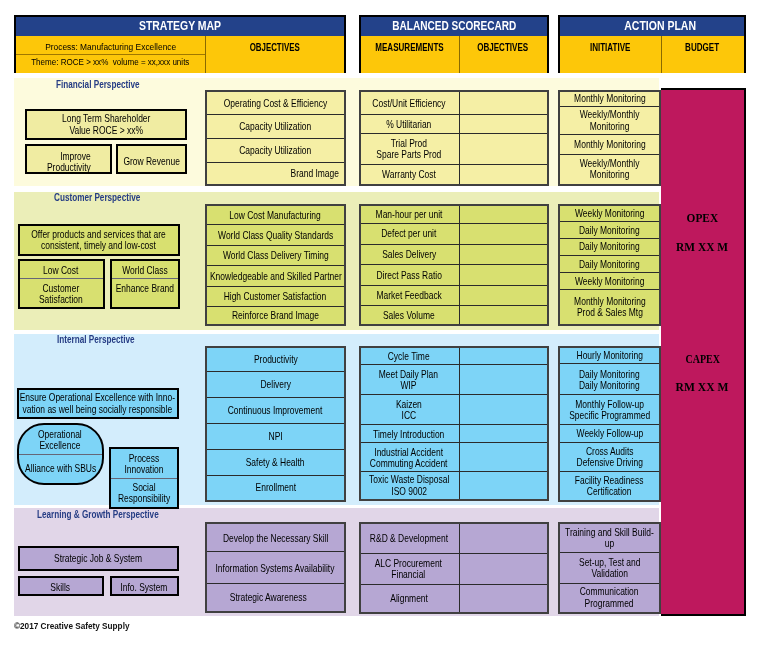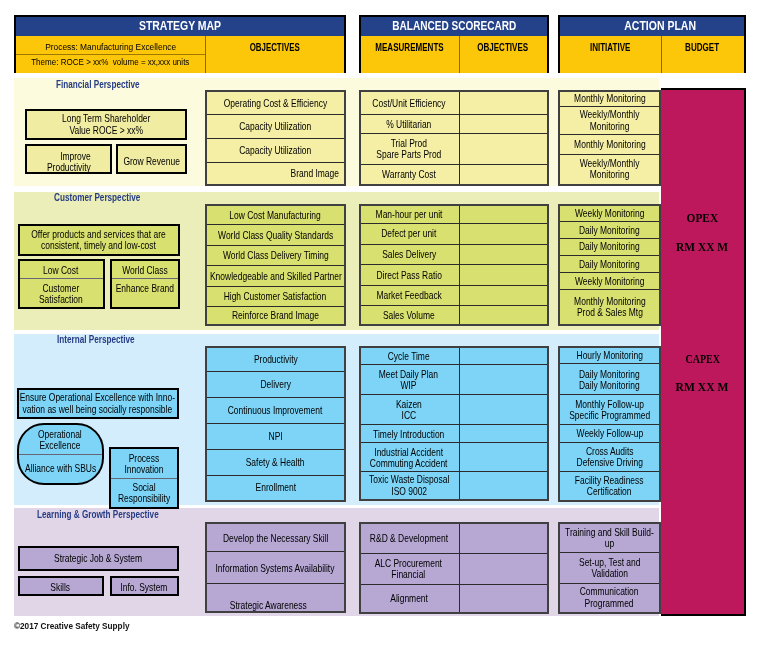--- a/index.html
+++ b/index.html
@@ -388,21 +388,21 @@
       </div>
 </div>
 <div class="tbl" style="left:204.8px;top:521.8px;width:141.3px;height:91.60000000000002px;background:#b6a7d3;">
   <div class="trow" style="top:0.0px;height:28.700000000000045px;width:137.3px;">
         <span class="cnd" style="font-size:10.4px;transform:scaleX(0.815);">Develop the Necessary Skill</span>
       </div>
   <div class="trow" style="top:28.700000000000045px;height:31.299999999999955px;width:137.3px;">
         <span class="cnd" style="font-size:10.4px;transform:scaleX(0.815);">Information Systems Availability</span>
       </div>
   <div class="hdiv" style="top:27.700000000000045px;background:#2b2b2b;"></div>
-  <div class="trow" style="top:68px;height:27.600000000000023px;width:123px;">
+  <div class="trow" style="top:60.0px;height:27.600000000000023px;width:123px;">
         <span class="cnd" style="font-size:10.4px;transform:scaleX(0.815);">Strategic Awareness</span>
       </div>
   <div class="hdiv" style="top:59.0px;background:#2b2b2b;"></div>
 </div>
 <div class="tbl" style="left:359px;top:522.3px;width:190px;height:91.40000000000009px;background:#b6a7d3;">
   <div class="trow" style="top:0.0px;height:29.5px;width:95.5px;">
         <span class="cnd" style="font-size:10.4px;transform:scaleX(0.815);">R&amp;D &amp; Development</span>
       </div>
   <div class="trow" style="top:29.5px;height:31.100000000000023px;width:95.5px;">
         <span class="cnd" style="font-size:10.4px;transform:scaleX(0.815);">ALC Procurement

